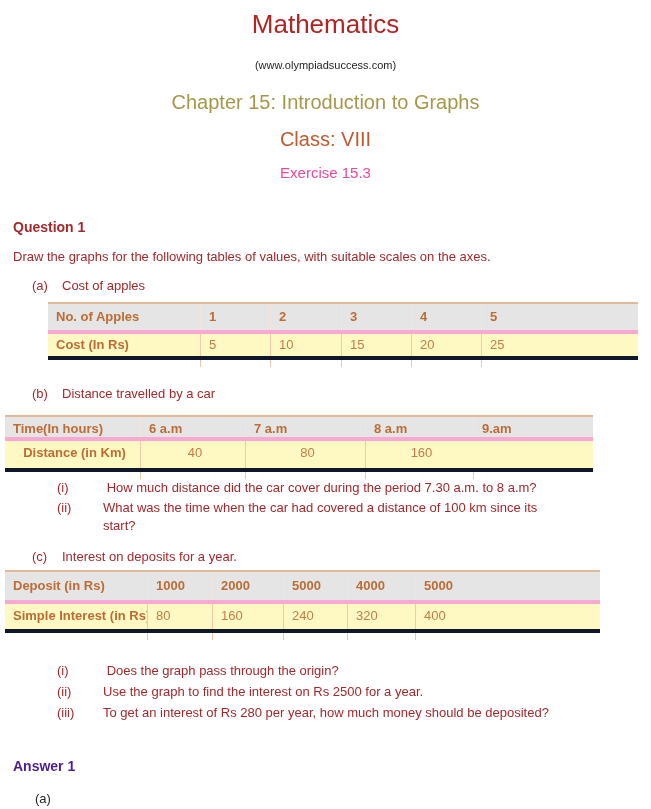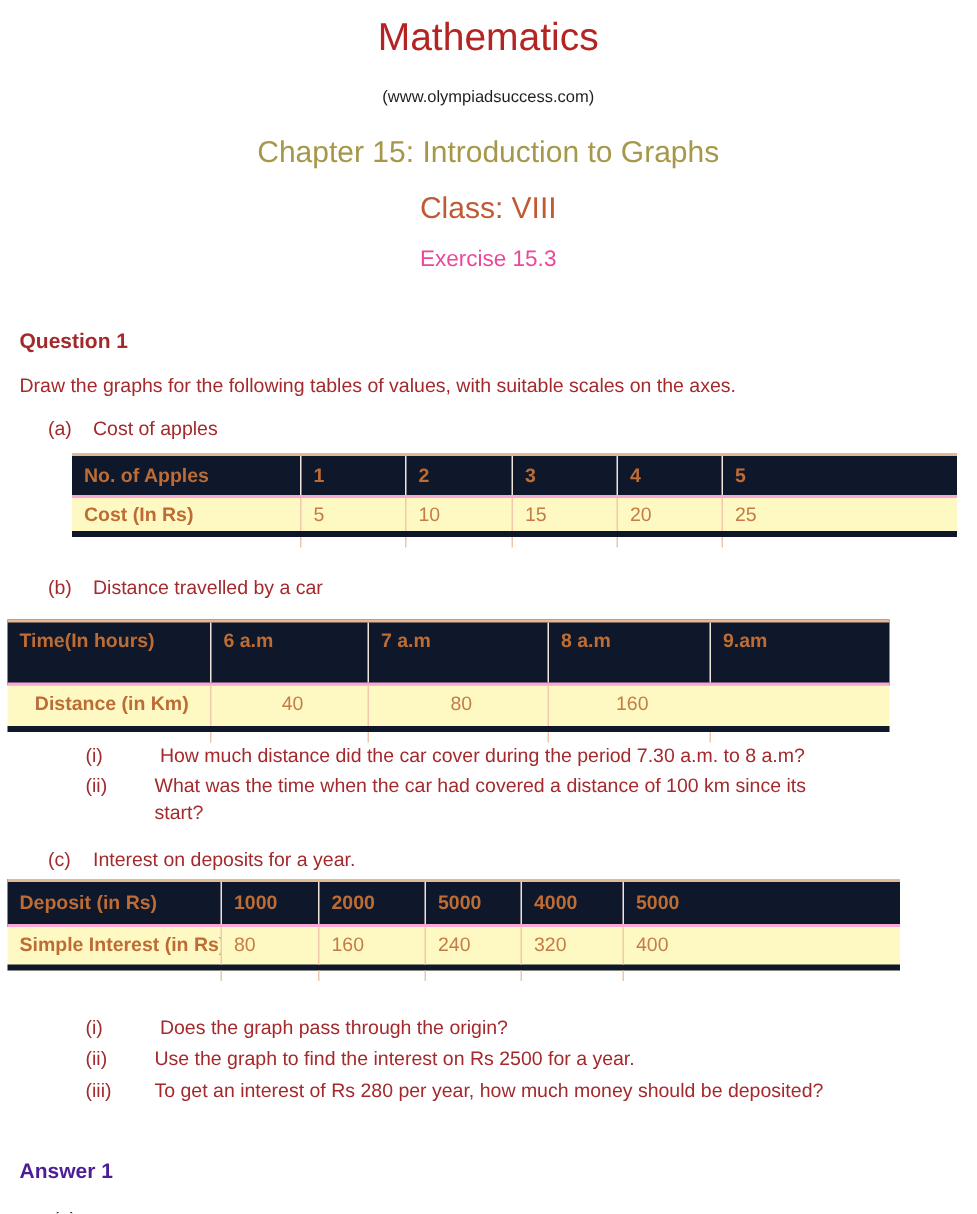--- a/index.html
+++ b/index.html
@@ -32,31 +32,31 @@
   
   .tbl { font-size: 13px; }
   .tbl .tr { display: grid; }
   .tbl-a { margin: 8px 0 0 48px;  width: 590px; }
   .tbl-a .tr { grid-template-columns: 152px 70px 71px 70px 70px 1fr; }
   .tbl-b { margin: 13px 0 0 5px;  width: 588px; }
   .tbl-b .tr { grid-template-columns: 135px 105px 120px 108px 1fr; }
   .tbl-c { margin: 5px 0 0 5px;   width: 595px; }
   .tbl-c .tr { grid-template-columns: 142px 65px 71px 64px 68px 1fr; }
 
-  .tr.head { background: #0f172a; border-top: 2px solid #e3b995; border-bottom: 2px solid #f9a8d4; }
+  .tr.head { background: #e5e5e5; border-top: 2px solid #e3b995; border-bottom: 4px solid #f9a8d4; }
   .tr.data { background: #fef9c3; border-bottom: 4px solid #0f172a; }
 
   .td { padding: 5px 4px 5px 8px; line-height: 16px; color: #bd6c34; font-weight: bold; overflow: hidden; white-space: nowrap; }
   .tr.head .td:not(:first-child) { border-left: 1px solid #f1e6dc; }
   .tr.data .td:not(:first-child) { border-left: 1px solid #f2c9ab; }
   .tr.data .td.val { font-weight: normal; color: #c57d48; }
 
   .tbl-a .tr.head .td { padding-top: 5px; padding-bottom: 5px; }
   .tbl-a .tr.data .td { padding-top: 3px; padding-bottom: 3px; }
-  .tbl-b .tr.head .td { padding-top: 4px; padding-bottom: 20px; }
+  .tbl-b .tr.head .td { padding-top: 4px; padding-bottom: 0; }
   .tbl-b .tr.data .td { padding-top: 4px; padding-bottom: 7px; text-align: center; }
   .tbl-c .tr.head .td { padding-top: 6px; padding-bottom: 6px; }
   .tbl-c .tr.data .td { padding-top: 4px; padding-bottom: 5px; }
 
   .tr.fringe { height: 7px; }
   .tr.fringe .td { padding: 0; height: 7px; border-left: 1px solid #ecc8a8; }
   .tr.fringe .td:first-child { border-left: none; }
 
   
   .subq { margin: 0 0 0 57px; font-size: 13px; color: #a4292c; }

